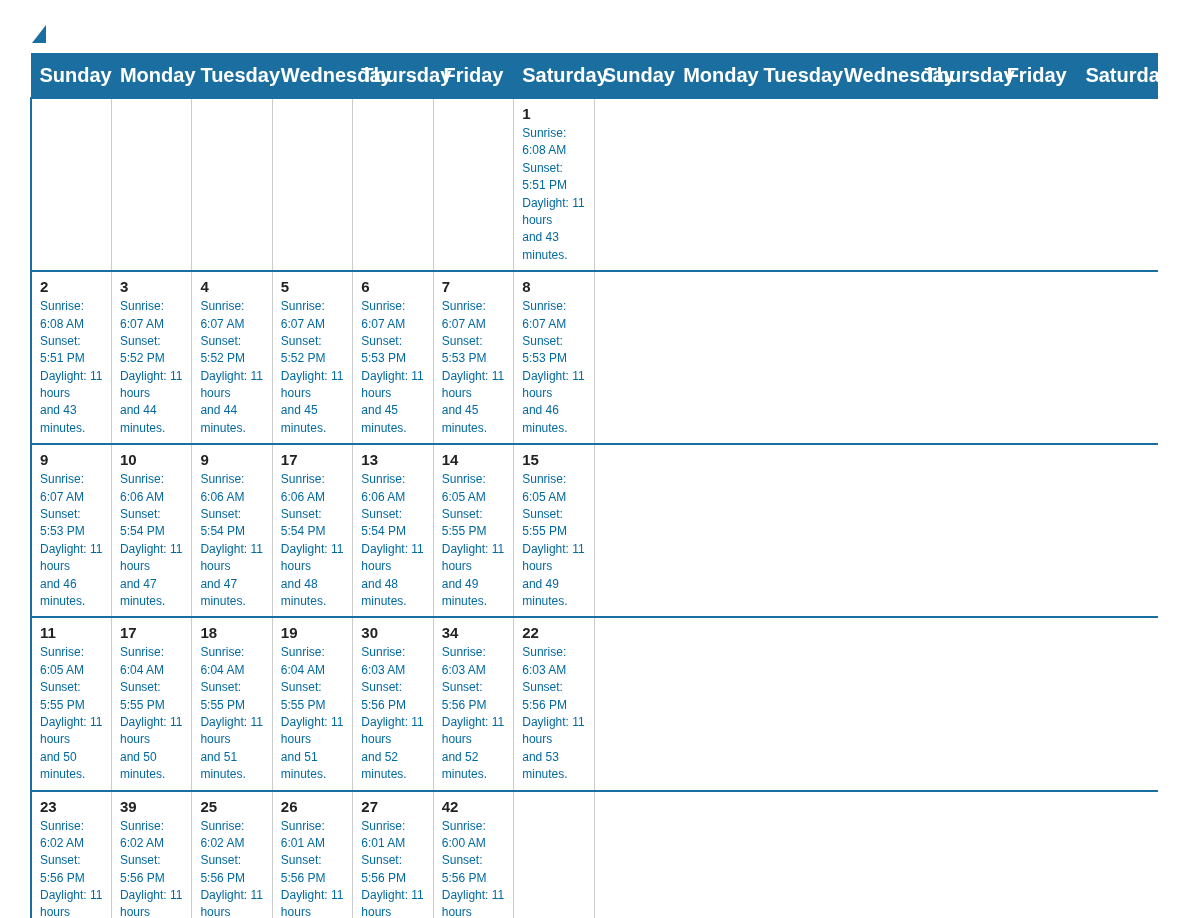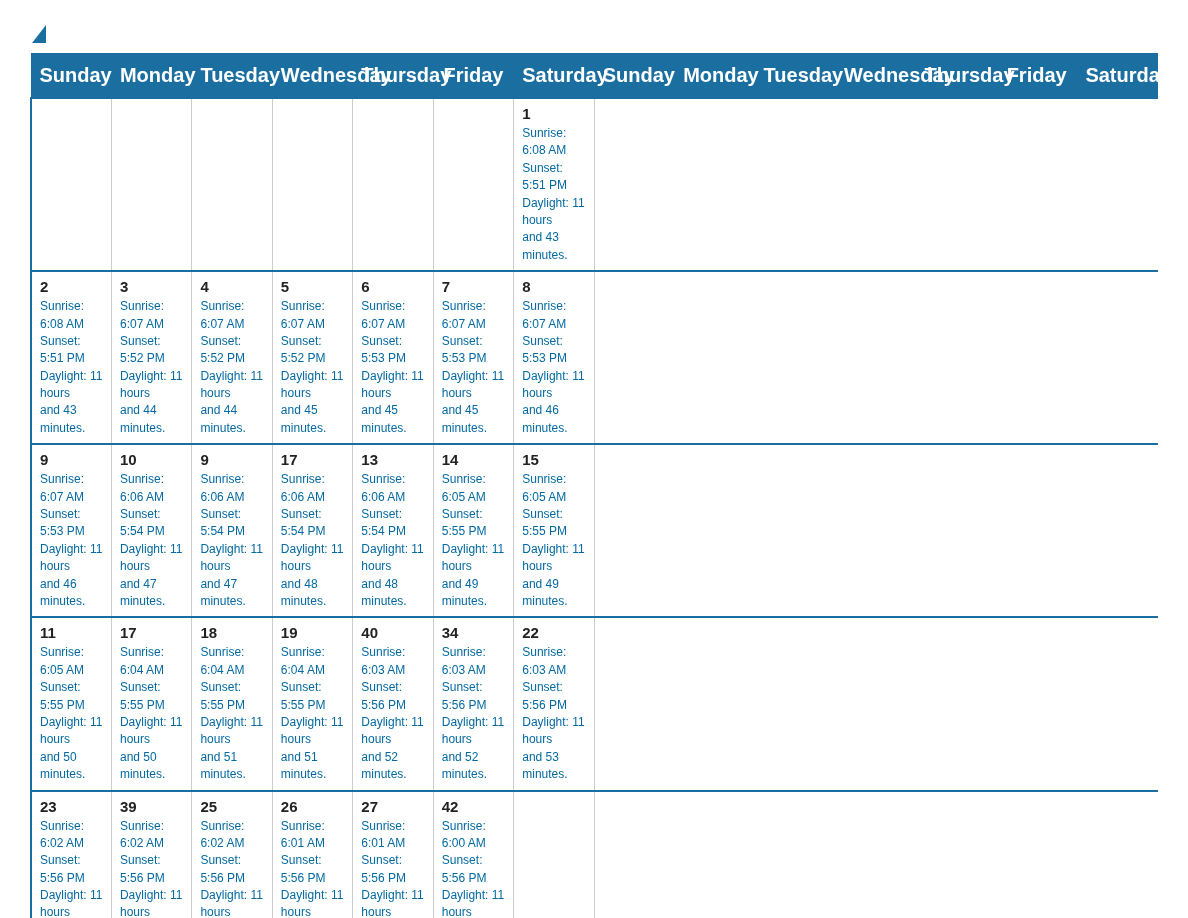--- a/index.html
+++ b/index.html
@@ -279,21 +279,21 @@
 and 51 minutes.</div>
         </td>
         <td>
           <span class="day-number">19</span>
           <div class="day-info" style="white-space: pre-line;">Sunrise: 6:04 AM
 Sunset: 5:55 PM
 Daylight: 11 hours
 and 51 minutes.</div>
         </td>
         <td>
-          <span class="day-number">40</span>
+          <span class="day-number">30</span>
           <div class="day-info" style="white-space: pre-line;">Sunrise: 6:03 AM
 Sunset: 5:56 PM
 Daylight: 11 hours
 and 52 minutes.</div>
         </td>
         <td>
           <span class="day-number">34</span>
           <div class="day-info" style="white-space: pre-line;">Sunrise: 6:03 AM
 Sunset: 5:56 PM
 Daylight: 11 hours

